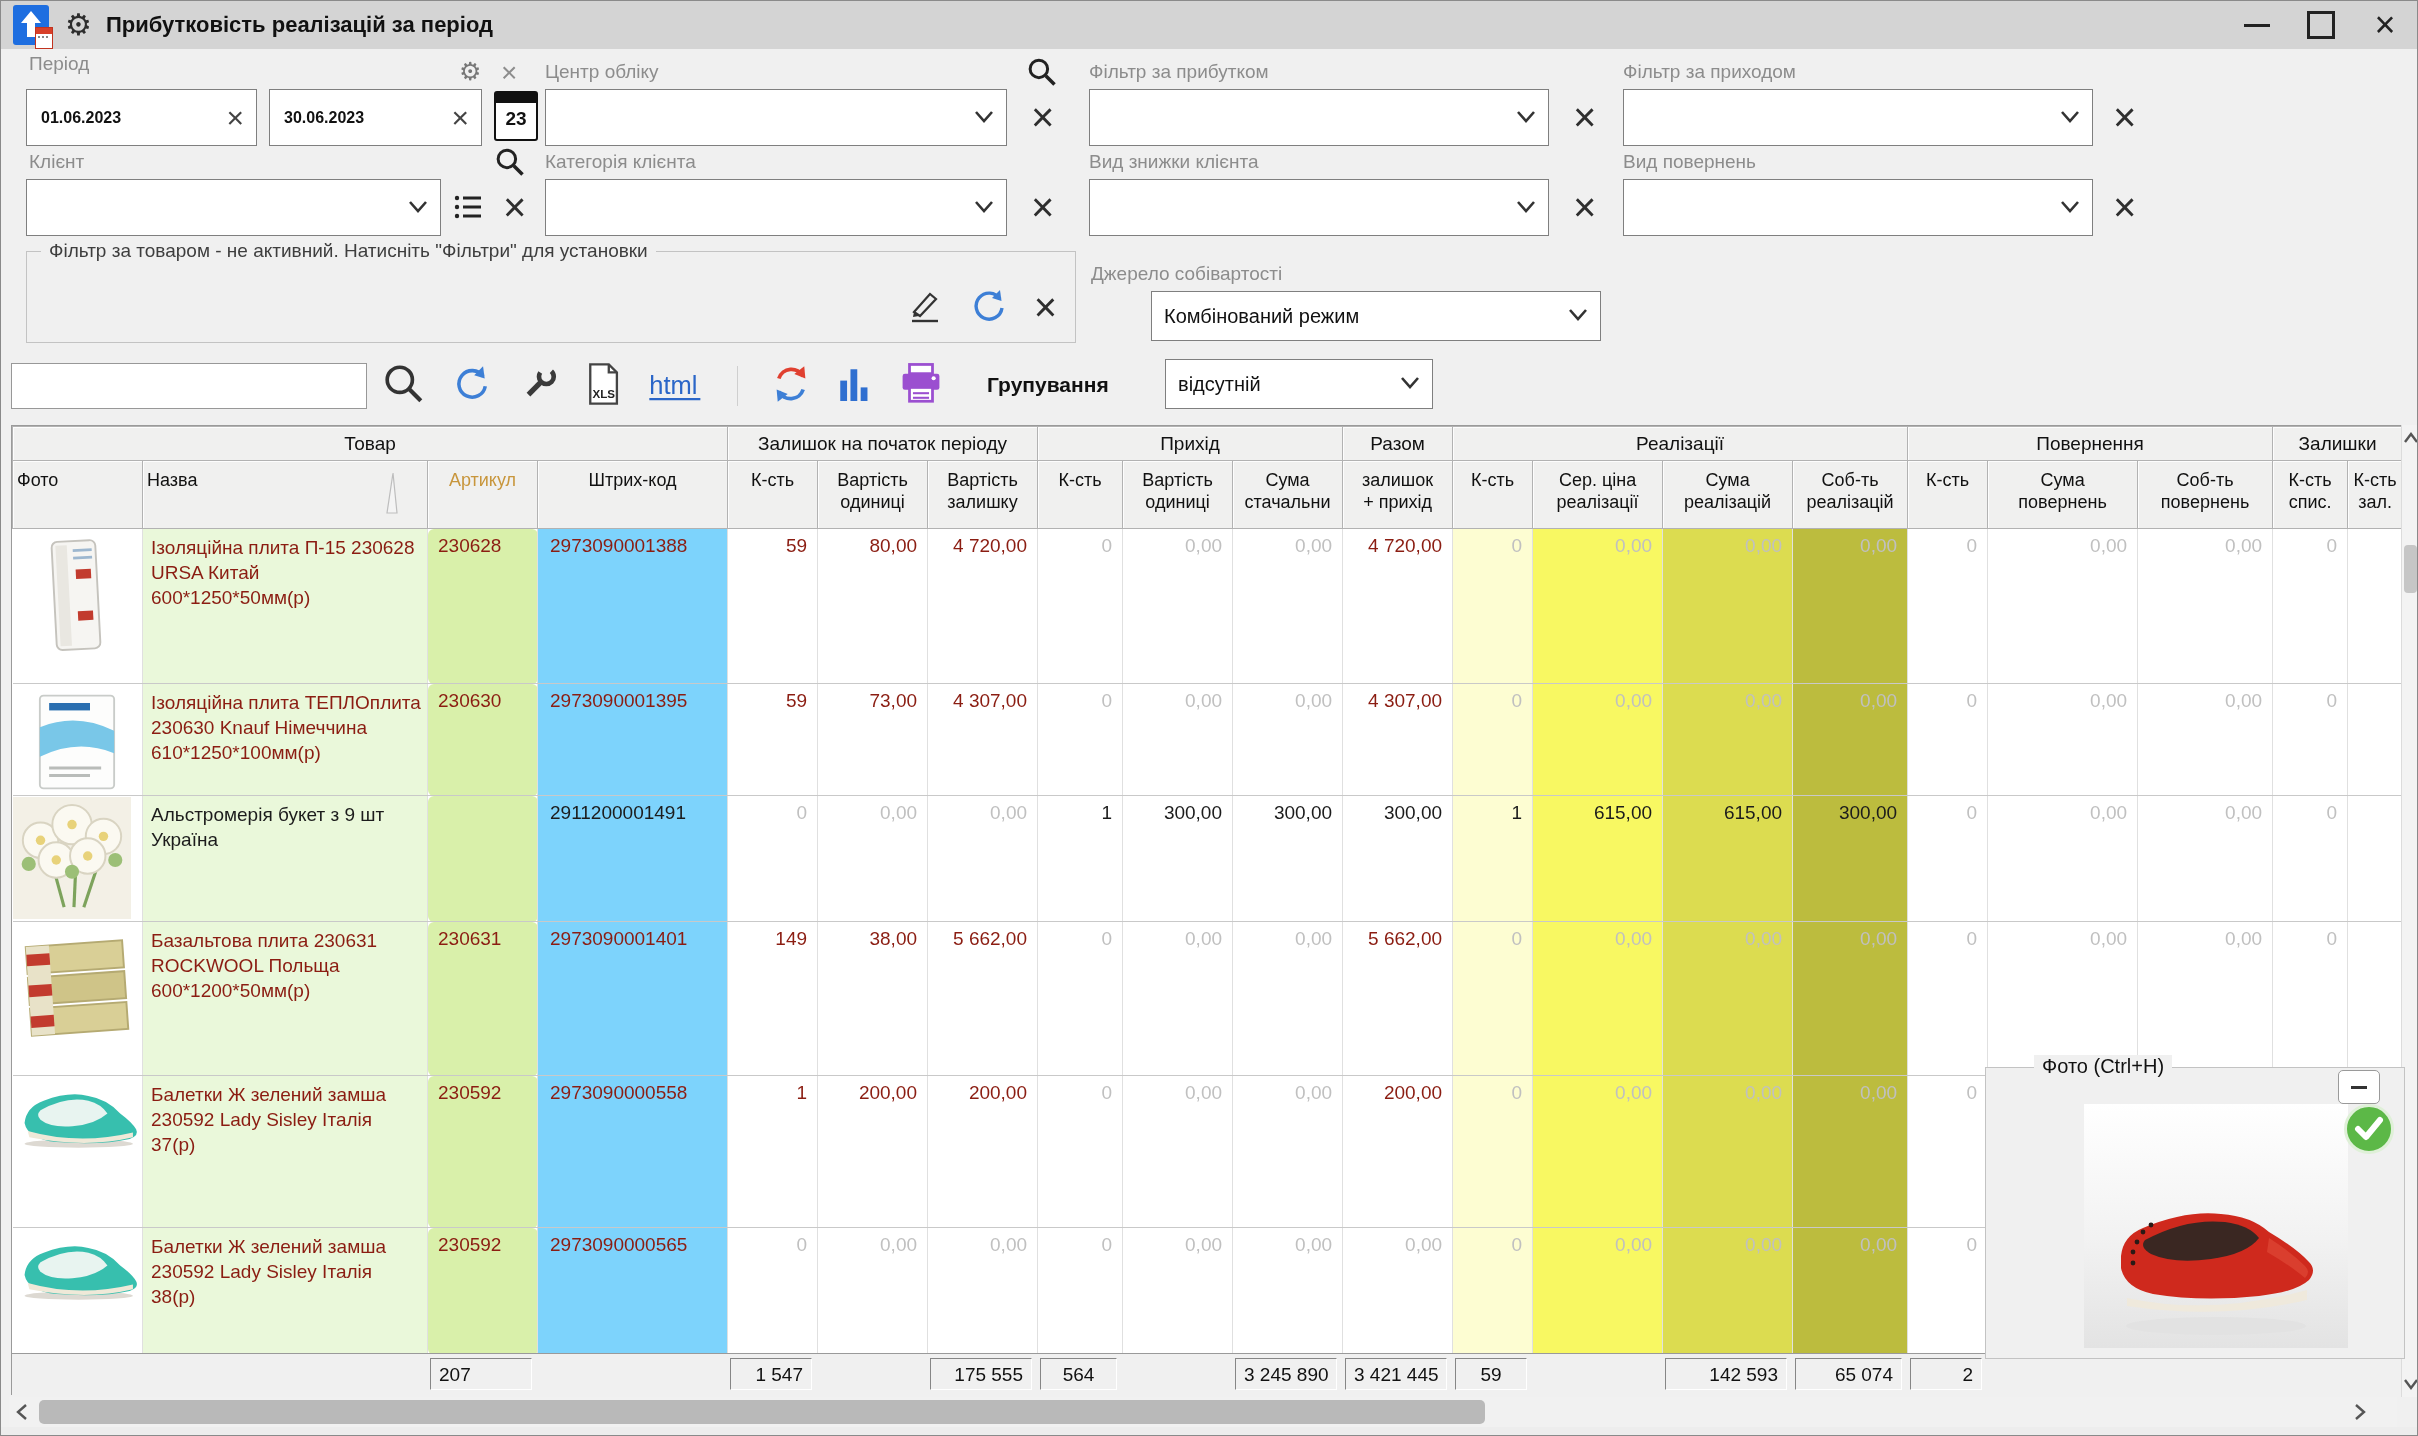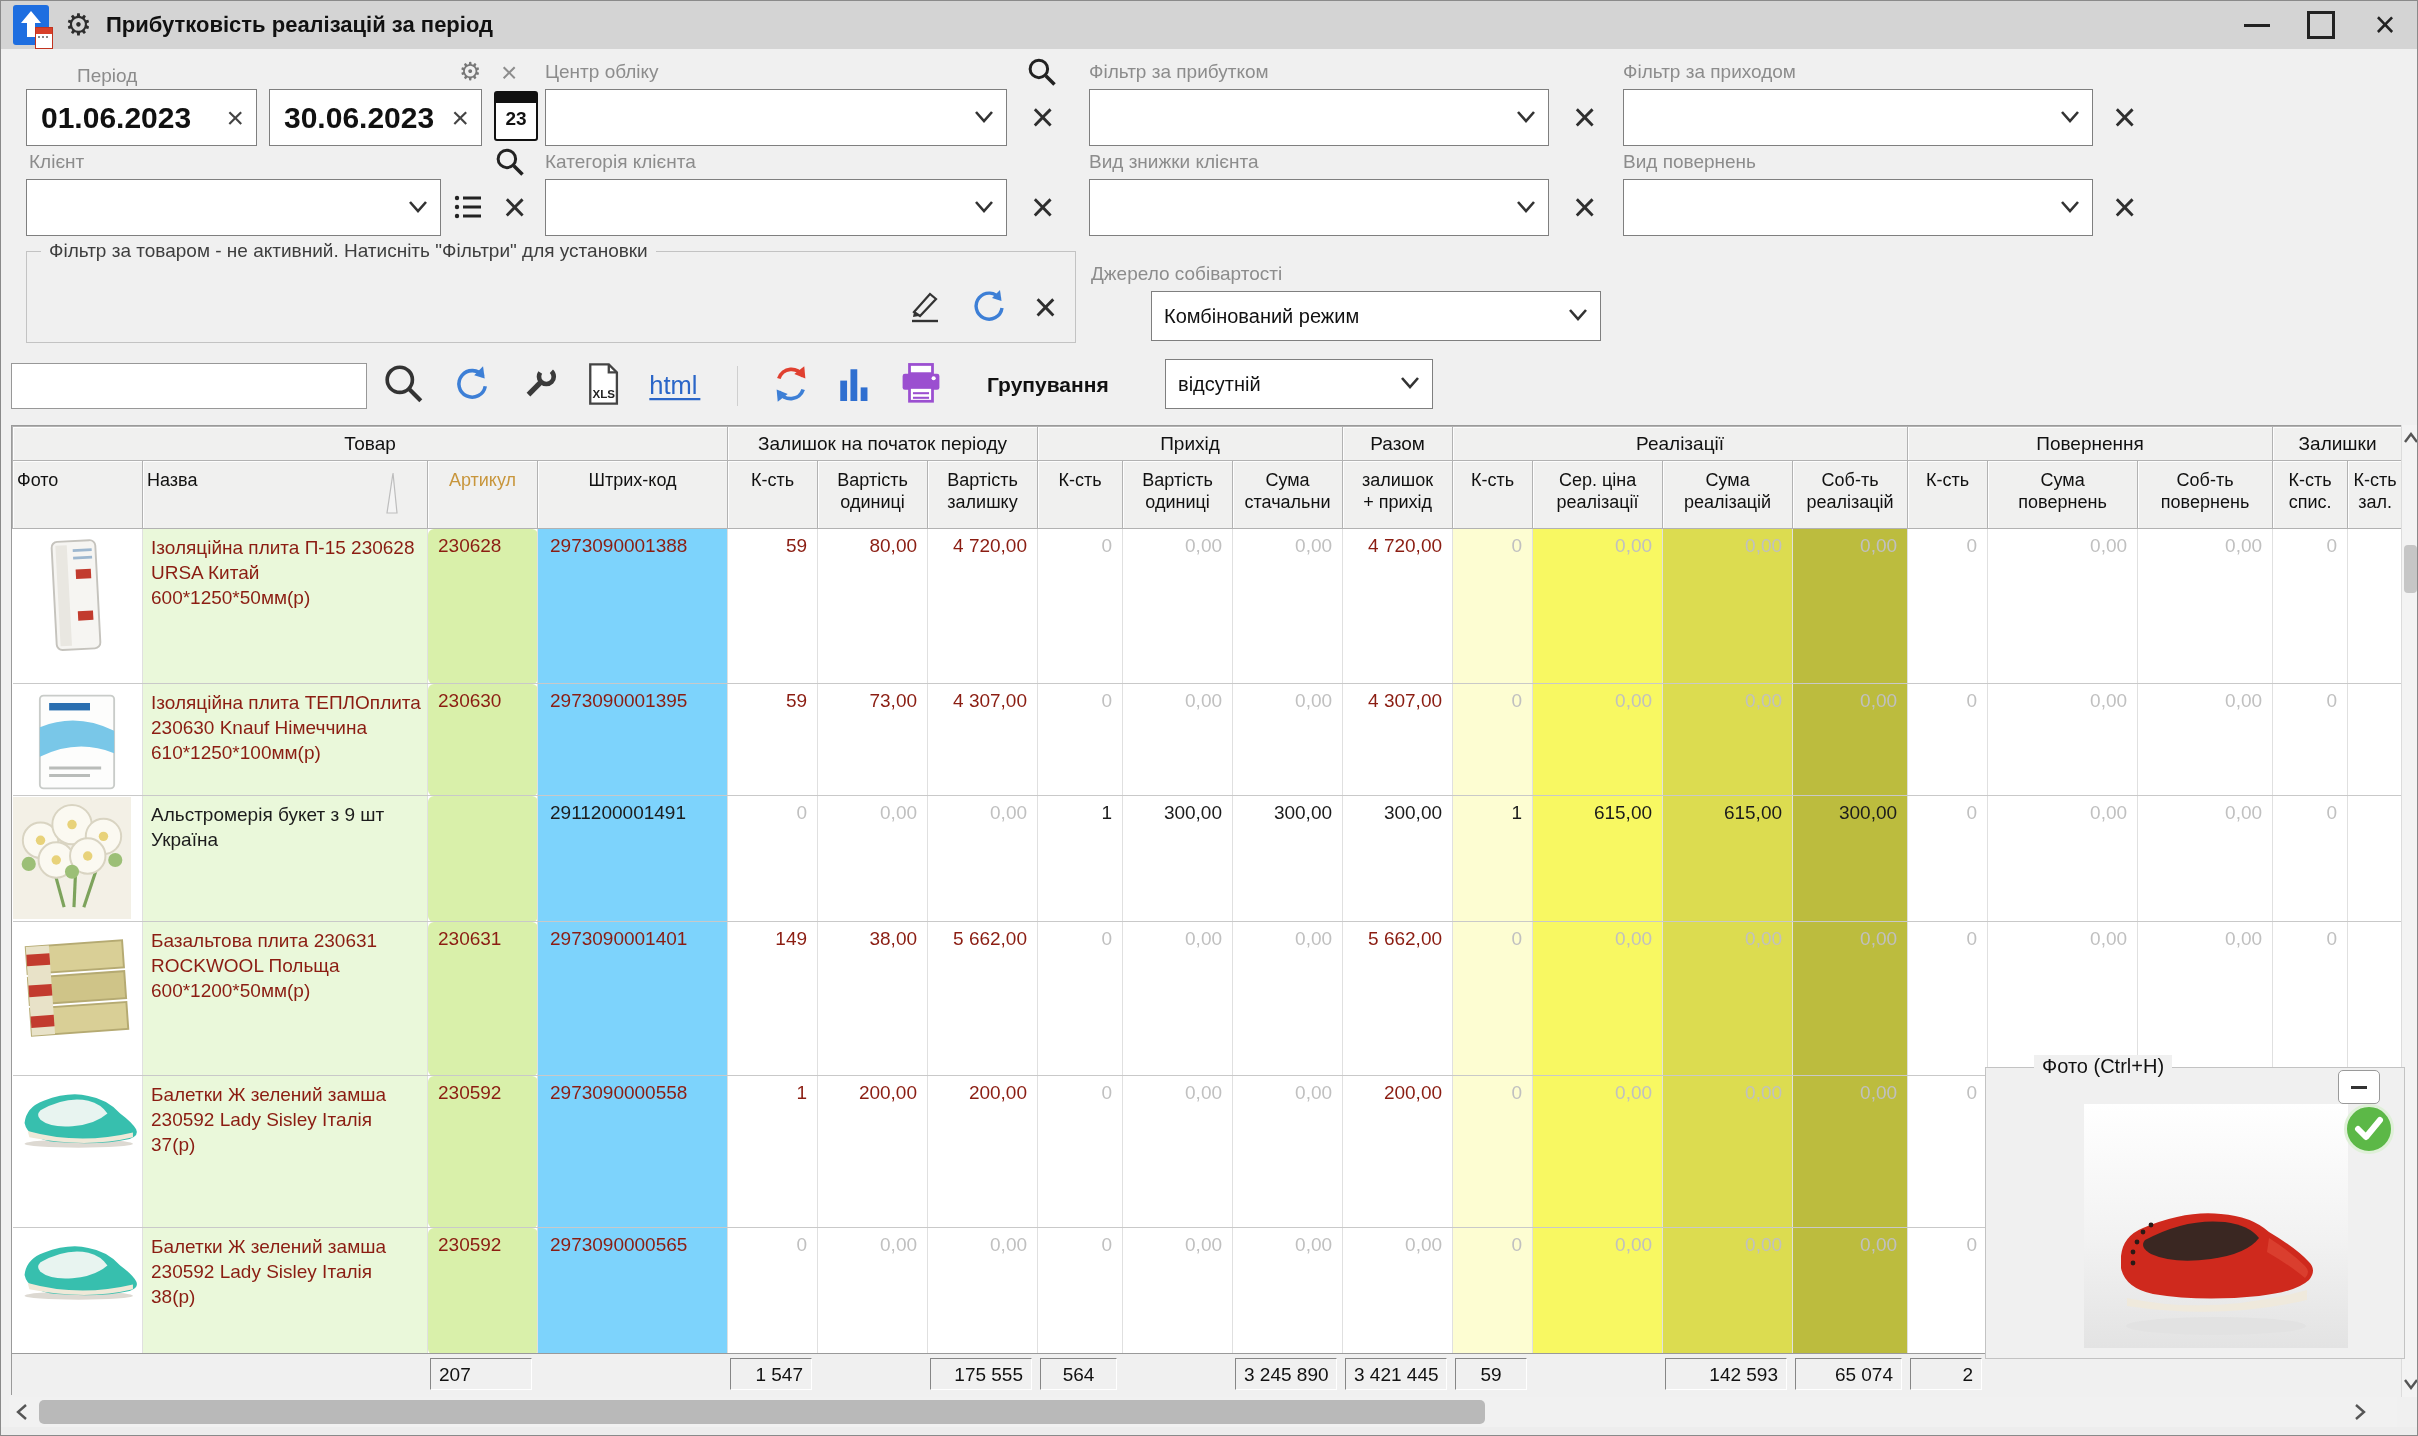--- a/index.html
+++ b/index.html
@@ -14,21 +14,21 @@
   .tgear{font-size:30px;color:#2d2d2d;margin-left:16px;line-height:1;}
   .ttitle{font-size:22px;font-weight:bold;color:#111;margin-left:14px;}
   .winbtns{margin-left:auto;display:flex;align-items:center;height:100%;}
   .wbtn{width:64px;height:100%;display:flex;align-items:center;justify-content:center;color:#222;}
   .wb-min{width:26px;height:3px;background:#222;}
   .wb-max{width:22px;height:22px;border:3px solid #222;}
   .wb-close{font-size:36px;line-height:1;font-weight:400;}
   
   .flabel{position:absolute;font-size:19px;color:#8c8c8c;white-space:nowrap;}
   .tfield{position:absolute;background:#fff;border:1px solid #7f7f7f;box-sizing:border-box;display:flex;align-items:center;}
-  .tfield .val{font-size:30px;font-weight:bold;color:#111;padding-left:14px;flex:1;}
+  .tfield .val{font-size:16px;font-weight:bold;color:#111;padding-left:14px;flex:1;}
   .tfield .fx{font-size:30px;color:#444;padding:0 12px;line-height:1;}
   .combo{position:absolute;background:#fff;border:1px solid #7f7f7f;box-sizing:border-box;}
   .combo .cval{position:absolute;left:12px;top:50%;transform:translateY(-50%);font-size:20px;color:#111;white-space:nowrap;}
   .chev{position:absolute;right:12px;top:50%;transform:translateY(-50%);}
   .xbig{position:absolute;font-size:40px;color:#2e2e2e;line-height:1;}
   .xsmall{position:absolute;font-size:28px;color:#8d8d8d;line-height:1;}
   .fgear{position:absolute;font-size:25px;color:#777;line-height:1;}
   .qicon{position:absolute;}
   .calbtn{position:absolute;width:44px;height:50px;background:#fff;border:2px solid #111;border-radius:3px;box-sizing:border-box;}
   .calbtn .cb-top{height:10px;background:#111;border-bottom:1px solid #fff;}
@@ -107,21 +107,21 @@
         </div>
       <div class="wbtn">
           <span class="wb-max"></span>
         </div>
       <div class="wbtn">
           <span class="wb-close">×</span>
         </div>
     </div>
   </div>
 
-  <span class="flabel" style="left:28px;top:64px;margin-left:48px;">Період</span>
+  <span class="flabel" style="left:28px;top:52px;">Період</span>
   <span class="fgear" style="left:458px;top:58px;">⚙</span>
   <span class="xsmall" style="left:500px;top:58px;">×</span>
   <div class="tfield" style="left:25px;top:88px;width:231px;height:57px;">
     <span class="val">01.06.2023</span>
     <span class="fx">×</span>
   </div>
   <div class="tfield" style="left:268px;top:88px;width:213px;height:57px;">
     <span class="val">30.06.2023</span>
     <span class="fx">×</span>
   </div>

